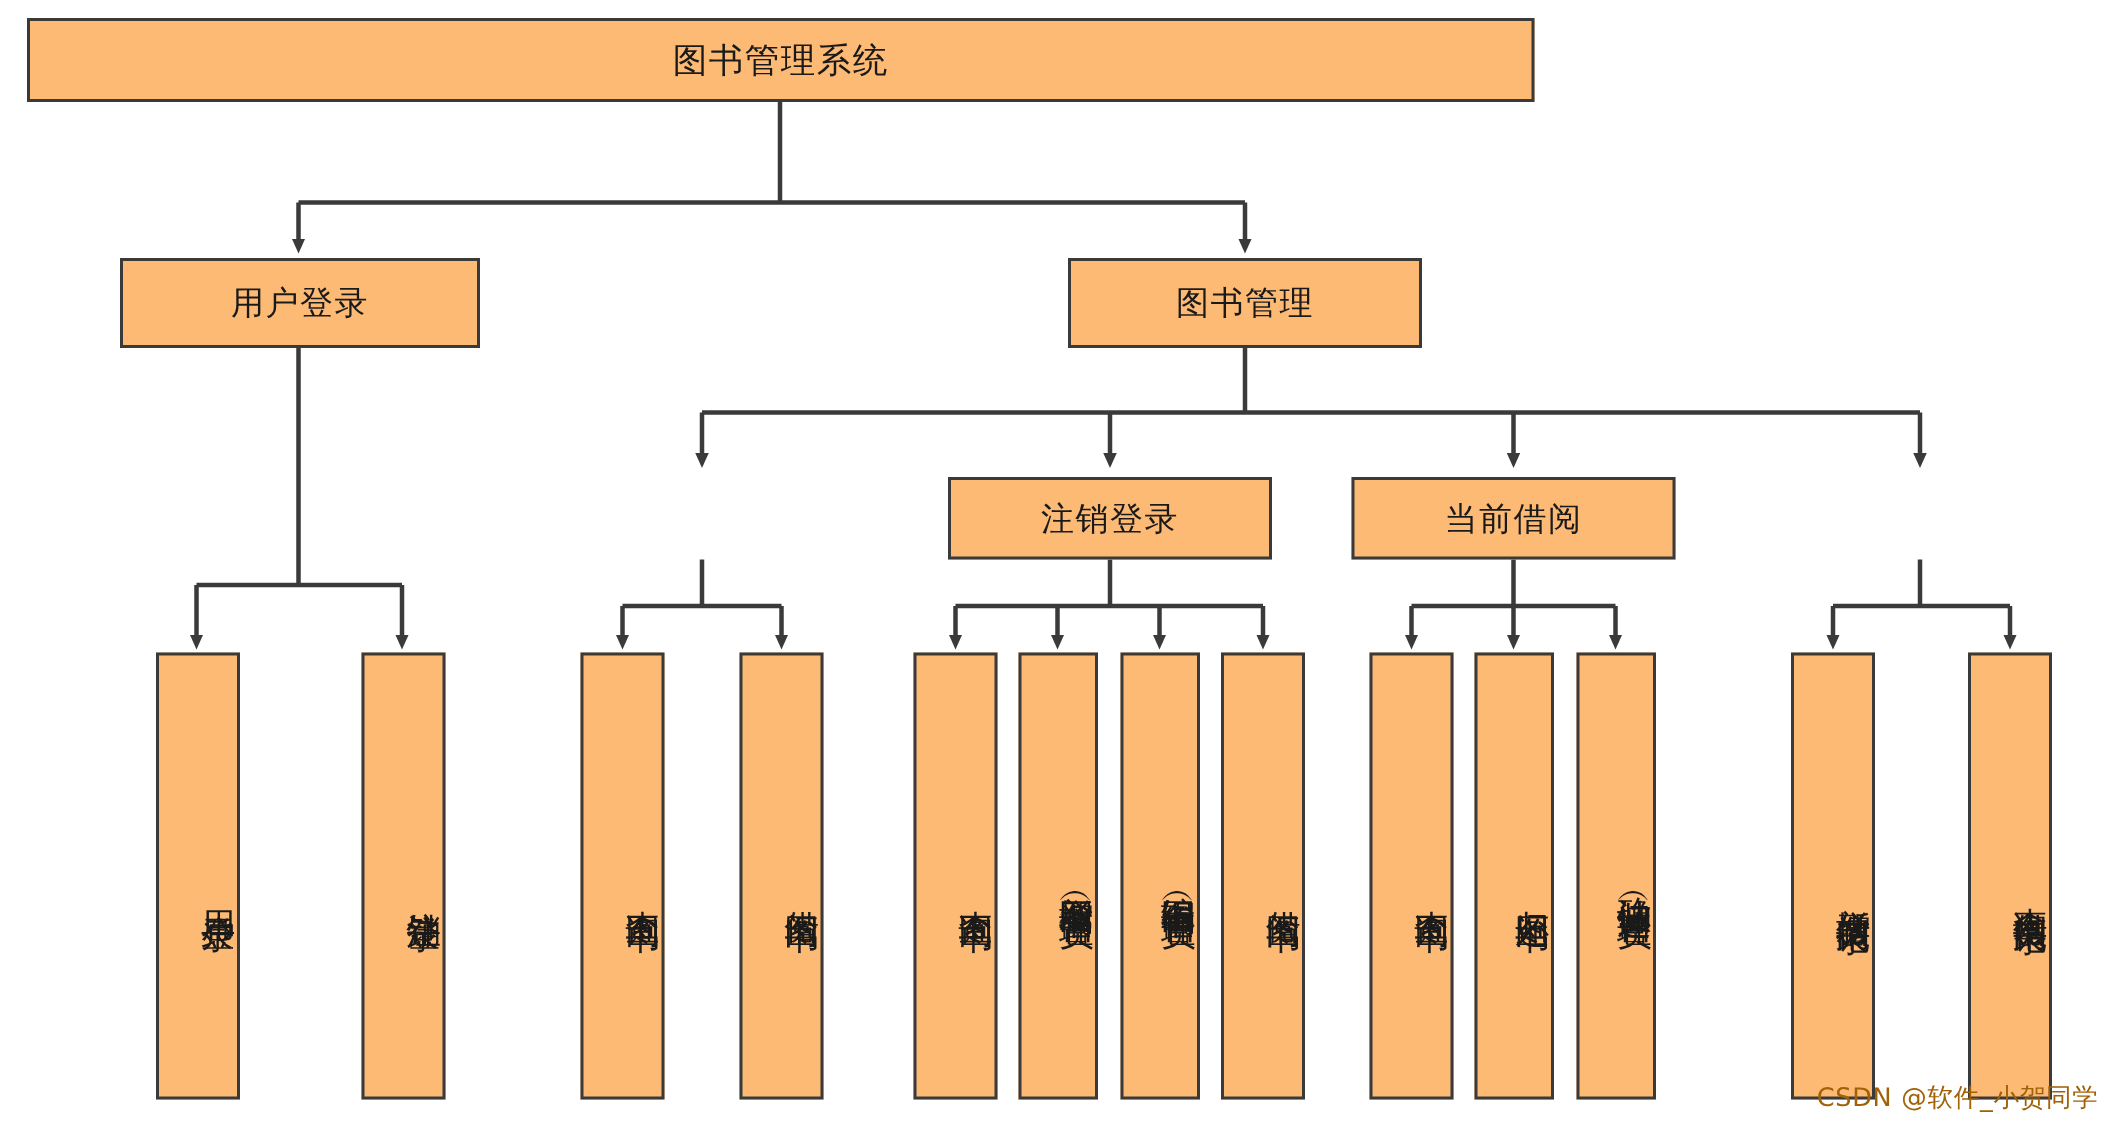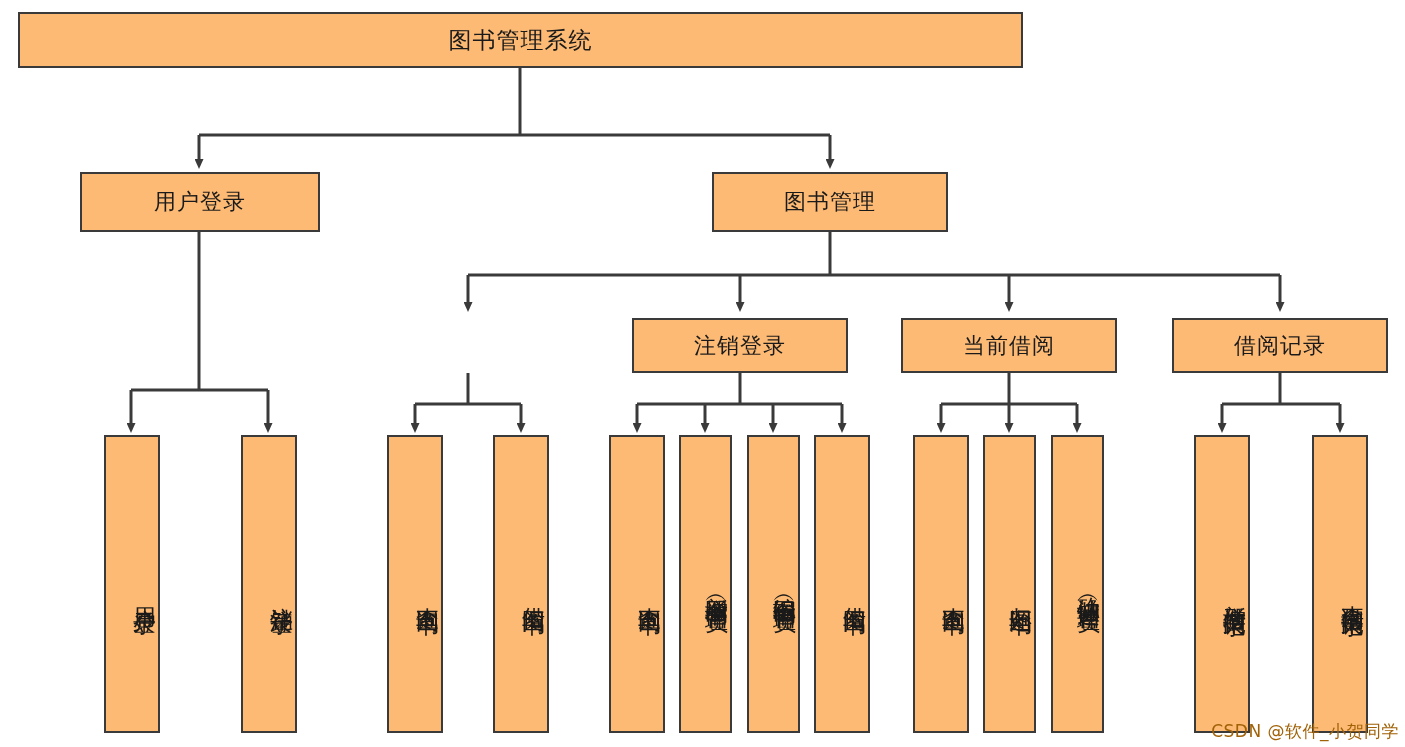--- a/index.html
+++ b/index.html
@@ -92,21 +92,20 @@
     </g>
   </svg>
 
   <div class="node h root" style="left:18px;top:12px;width:1005px;height:56px;">图书管理系统</div>
 
   <div class="node h" style="left:80px;top:172px;width:240px;height:60px;">用户登录</div>
   <div class="node h" style="left:712px;top:172px;width:236px;height:60px;">图书管理</div>
 
   <div class="node h" style="left:632px;top:318px;width:216px;height:55px;">注销登录</div>
   <div class="node h" style="left:901px;top:318px;width:216px;height:55px;">当前借阅</div>
-  <div class="node h" style="left:1172px;top:318px;width:216px;height:55px;">借阅记录</div>
 
   <div class="node v" style="left:104px;top:435px;width:56px;height:298px;">用户登录</div>
   <div class="node v" style="left:241px;top:435px;width:56px;height:298px;">注销登录</div>
 
   <div class="node v" style="left:387px;top:435px;width:56px;height:298px;">查询图书</div>
   <div class="node v" style="left:493px;top:435px;width:56px;height:298px;">借阅图书</div>
 
   <div class="node v" style="left:609px;top:435px;width:56px;height:298px;">查询图书</div>
   <div class="node v tall" style="left:679px;top:435px;width:53px;height:298px;">新增图书（管理员）</div>
   <div class="node v tall" style="left:747px;top:435px;width:53px;height:298px;">编辑图书（管理员）</div>

